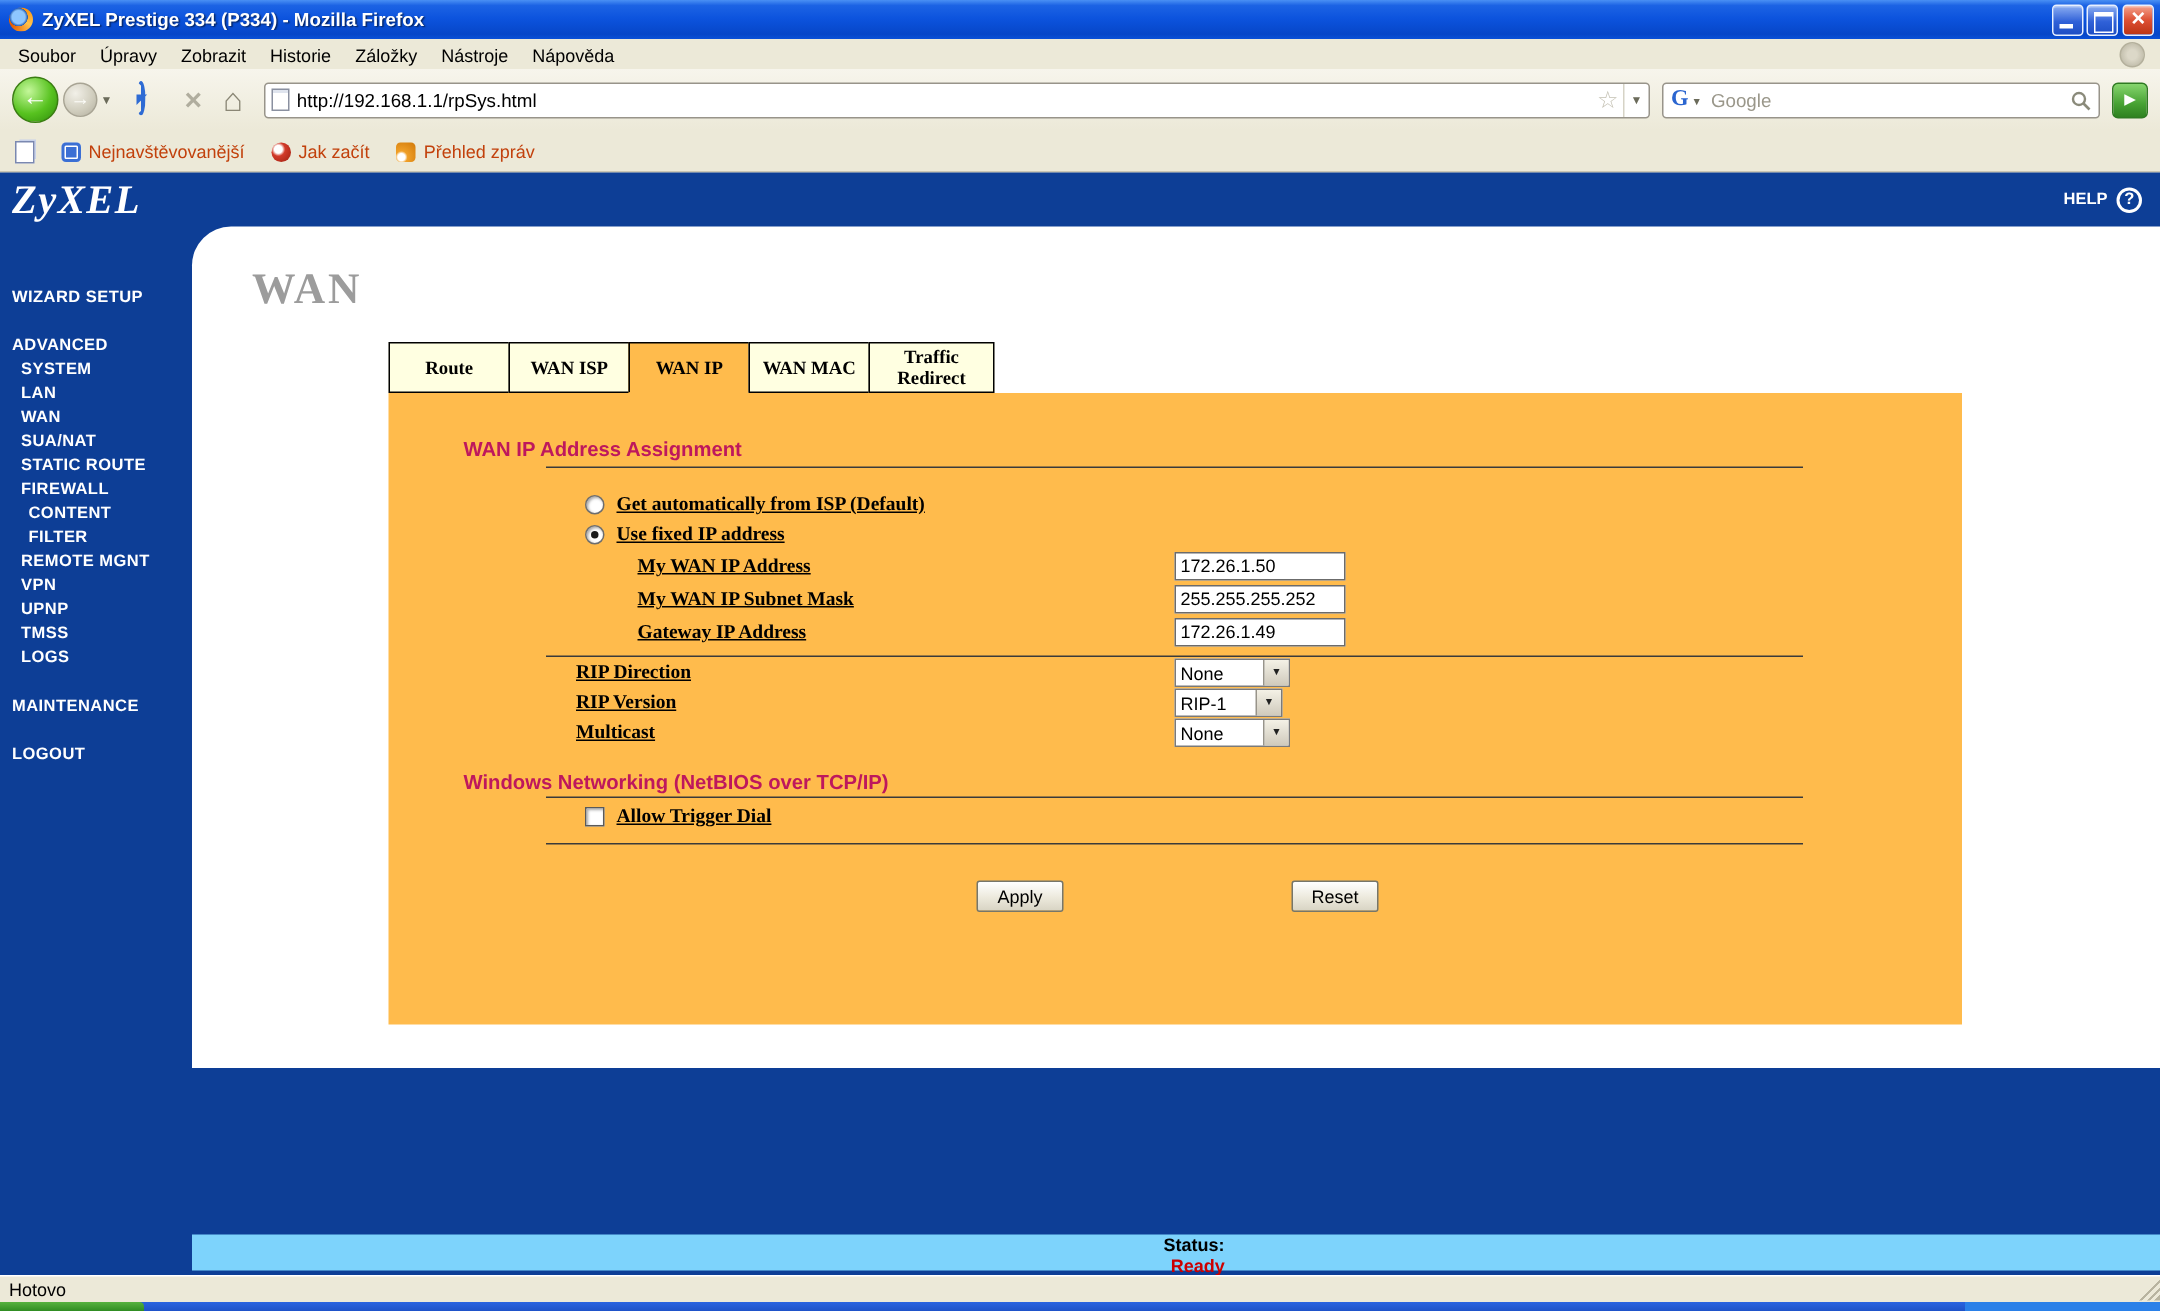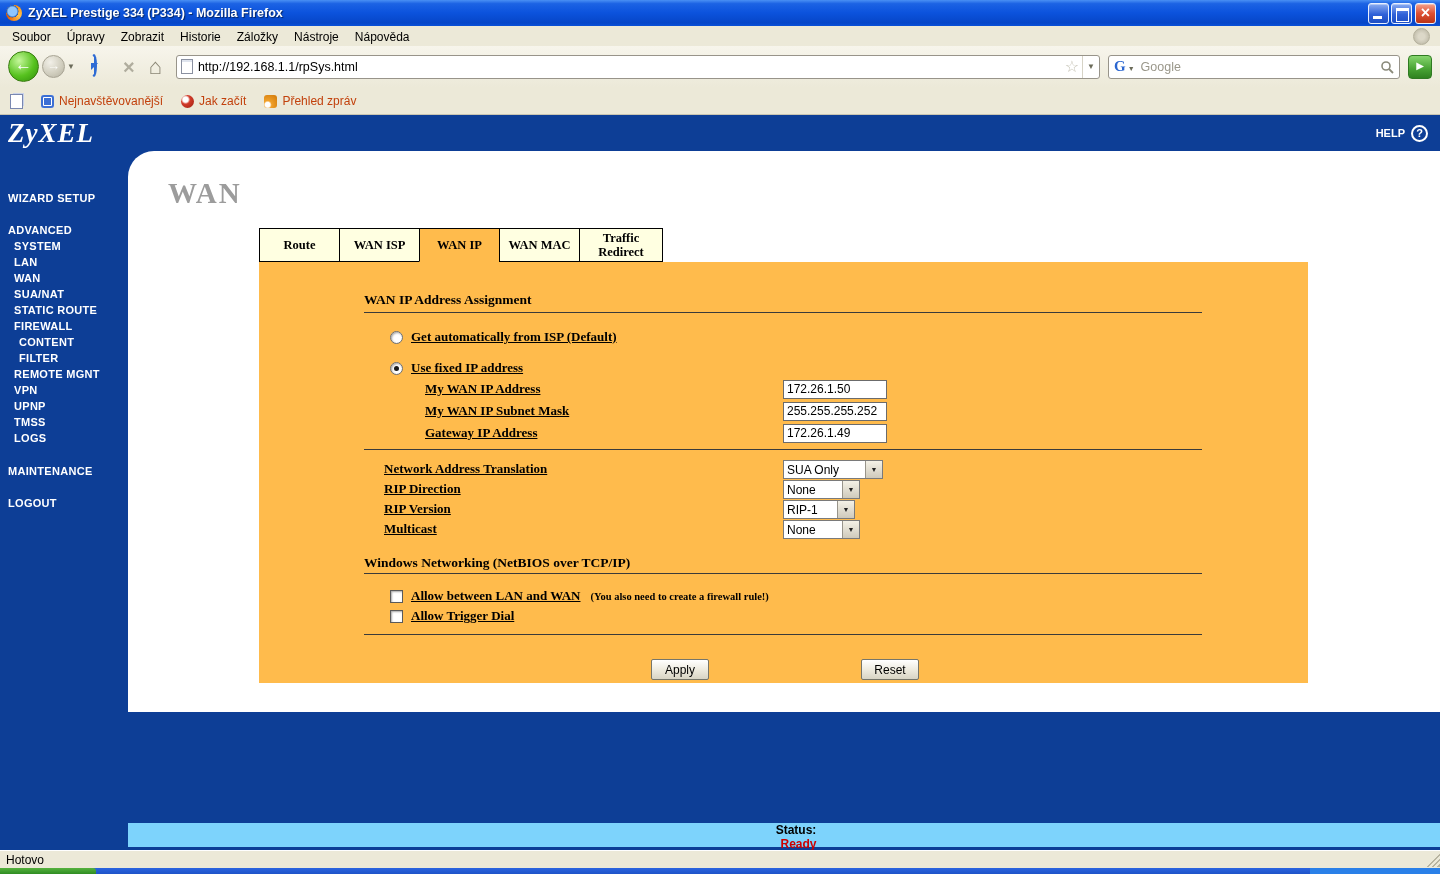--- a/index.html
+++ b/index.html
@@ -121,39 +121,39 @@
 
   .tabs { position:absolute; left:131px; top:77px; display:flex; }
   .tab { width:81px; height:34px; background:#ffffe1; border:1px solid #000; margin-left:-1px;
     display:flex; align-items:center; justify-content:center; text-align:center;
     font-family:"Liberation Serif",serif; font-weight:bold; font-size:12.5px; line-height:1.15; padding:0 3px; }
   .tab:first-child { margin-left:0; }
   .tab.wide { width:84px; }
   .tab.active { background:#ffbb4c; border-bottom-color:#ffbb4c; }
 
   .panel { position:absolute; left:131px; top:111px; width:1049px; height:421px; background:#ffbb4c; }
-  .p-heading { margin:30px 106px 0 105px; font-family:Liberation Serif, serif; font-weight:bold;
-    font-size:13.5px; color:#000000; }
+  .p-heading { margin:30px 106px 0 50px; font-family:Liberation Sans, sans-serif; font-weight:bold;
+    font-size:13.5px; color:#be185d; }
   .p-heading.h2 { margin-top:16px; }
   .p-rule { margin:4px 106px 0 105px; border-top:1px solid #3a3a3a; height:0; }
   .p-rule.r2 { margin-top:5px; }
   .p-rule.r3 { margin-top:2px; }
   .p-rule.r4 { margin-top:10px; }
 
   .blabel { font-family:"Liberation Serif",serif; font-weight:bold; font-size:13px; color:#000;text-decoration:underline; }
   .radio-row { margin:16px 0 0 131px; height:16px; display:flex; align-items:center; gap:8px; }
-  .radio-row + .radio-row { margin-top:15px; }
+  .radio-row + .radio-row { margin-top:4px; }
   .radio { width:13px; height:13px; border-radius:50%; background:#fff; border:1px solid #6e6e6e;
     box-shadow:inset 1px 1px 2px rgba(0,0,0,.35); flex:0 0 auto; }
   .radio.sel::after { content:""; display:block; width:5px; height:5px; margin:3px; border-radius:50%; background:#1a1a1a; }
 
   .field-row { margin-left:166px; height:22px; display:flex; align-items:center; }
   .field-row.firstf { margin-top:2px; }
   .field-label { width:358px; }
-  .tinput { width:104px; height:19px; border:1px solid #6b6b6b; background:#fff; font-family:"Liberation Sans",sans-serif;
+  .tinput { width:114px; height:19px; border:1px solid #6b6b6b; background:#fff; font-family:"Liberation Sans",sans-serif;
     font-size:12px; color:#000; padding:0 3px; outline:none; }
 
   .select-row { margin-left:125px; height:20px; display:flex; align-items:center; }
   .select-row.firsts { margin-top:9px; }
   .select-label { width:399px; }
   .fs { height:19px; background:#fff; border:1px solid #7a7a7a; display:flex; align-items:stretch; }
   .fs .txt { flex:1; font-size:12px; color:#000; padding:2px 3px 0 3px; white-space:nowrap; overflow:hidden; }
   .fs .btn { width:17px; background:linear-gradient(180deg,#f4f1e6,#cfcabc); border-left:1px solid #98948a;
     display:flex; align-items:center; justify-content:center; color:#222; font-size:7px; }
   .fs .btn::after { content:"▼"; }
@@ -316,27 +316,20 @@
         <span class="field-label blabel">My WAN IP Subnet Mask</span>
         <input class="tinput" value="255.255.255.252" style="">
       </div>
       <div class="field-row">
         <span class="field-label blabel">Gateway IP Address</span>
         <input class="tinput" value="172.26.1.49" style="">
       </div>
 
       <div class="p-rule r2"></div>
 
-      <div class="select-row firsts">
-        <span class="select-label blabel">Network Address Translation</span>
-        <span class="fs w100">
-          <span class="txt">SUA Only</span>
-          <span class="btn"></span>
-        </span>
-      </div>
       <div class="select-row">
         <span class="select-label blabel">RIP Direction</span>
         <span class="fs w77">
           <span class="txt">None</span>
           <span class="btn"></span>
         </span>
       </div>
       <div class="select-row">
         <span class="select-label blabel">RIP Version</span>
         <span class="fs w72">
@@ -348,25 +341,20 @@
         <span class="select-label blabel">Multicast</span>
         <span class="fs w77">
           <span class="txt">None</span>
           <span class="btn"></span>
         </span>
       </div>
 
       <div class="p-heading h2">Windows Networking (NetBIOS over TCP/IP)</div>
       <div class="p-rule r3"></div>
 
-      <div class="check-row c1">
-        <span class="checkbox"></span>
-        <span class="blabel">Allow between LAN and WAN</span>
-        <span class="check-note">(You also need to create a firewall rule!)</span>
-      </div>
       <div class="check-row c2">
         <span class="checkbox"></span>
         <span class="blabel">Allow Trigger Dial</span>
       </div>
 
       <div class="p-rule r4"></div>
 
       <div class="buttons-row">
         <button class="xp-btn apply">Apply</button>
         <button class="xp-btn reset">Reset</button>

